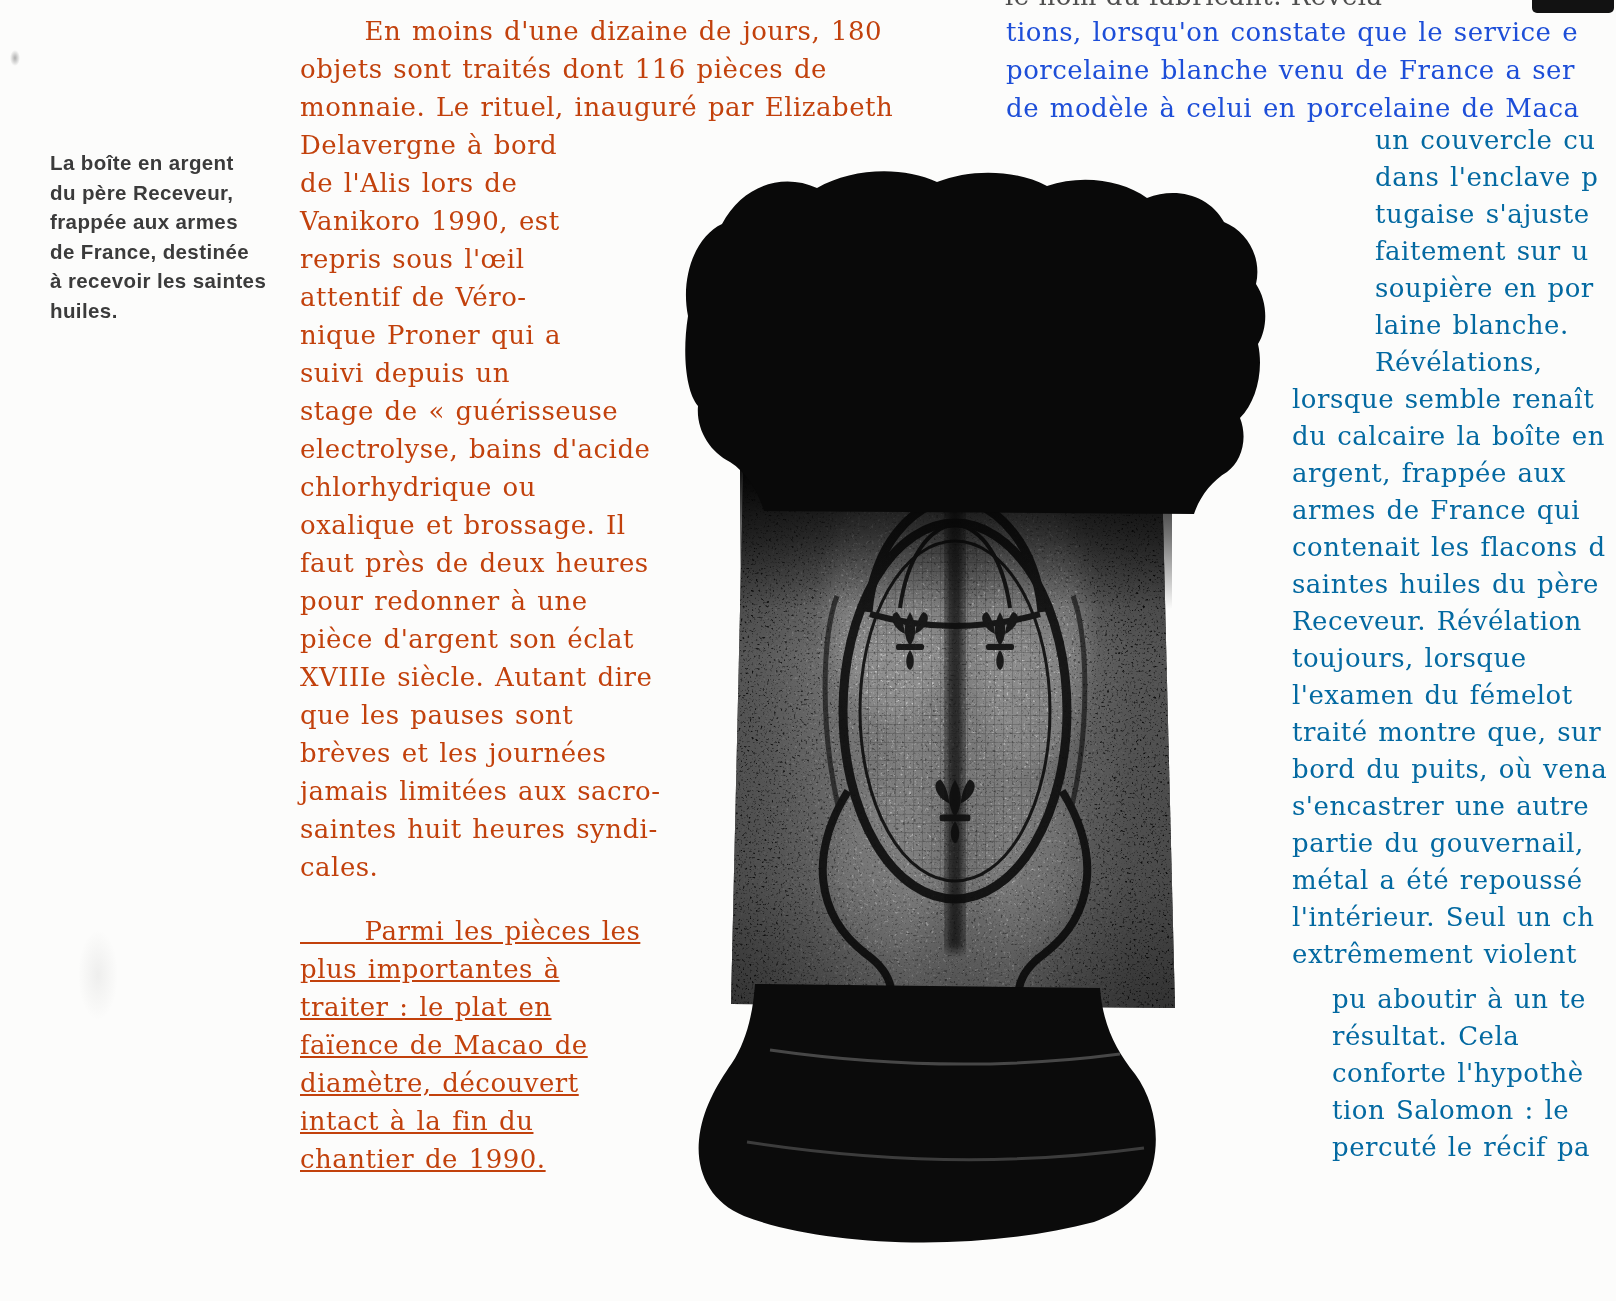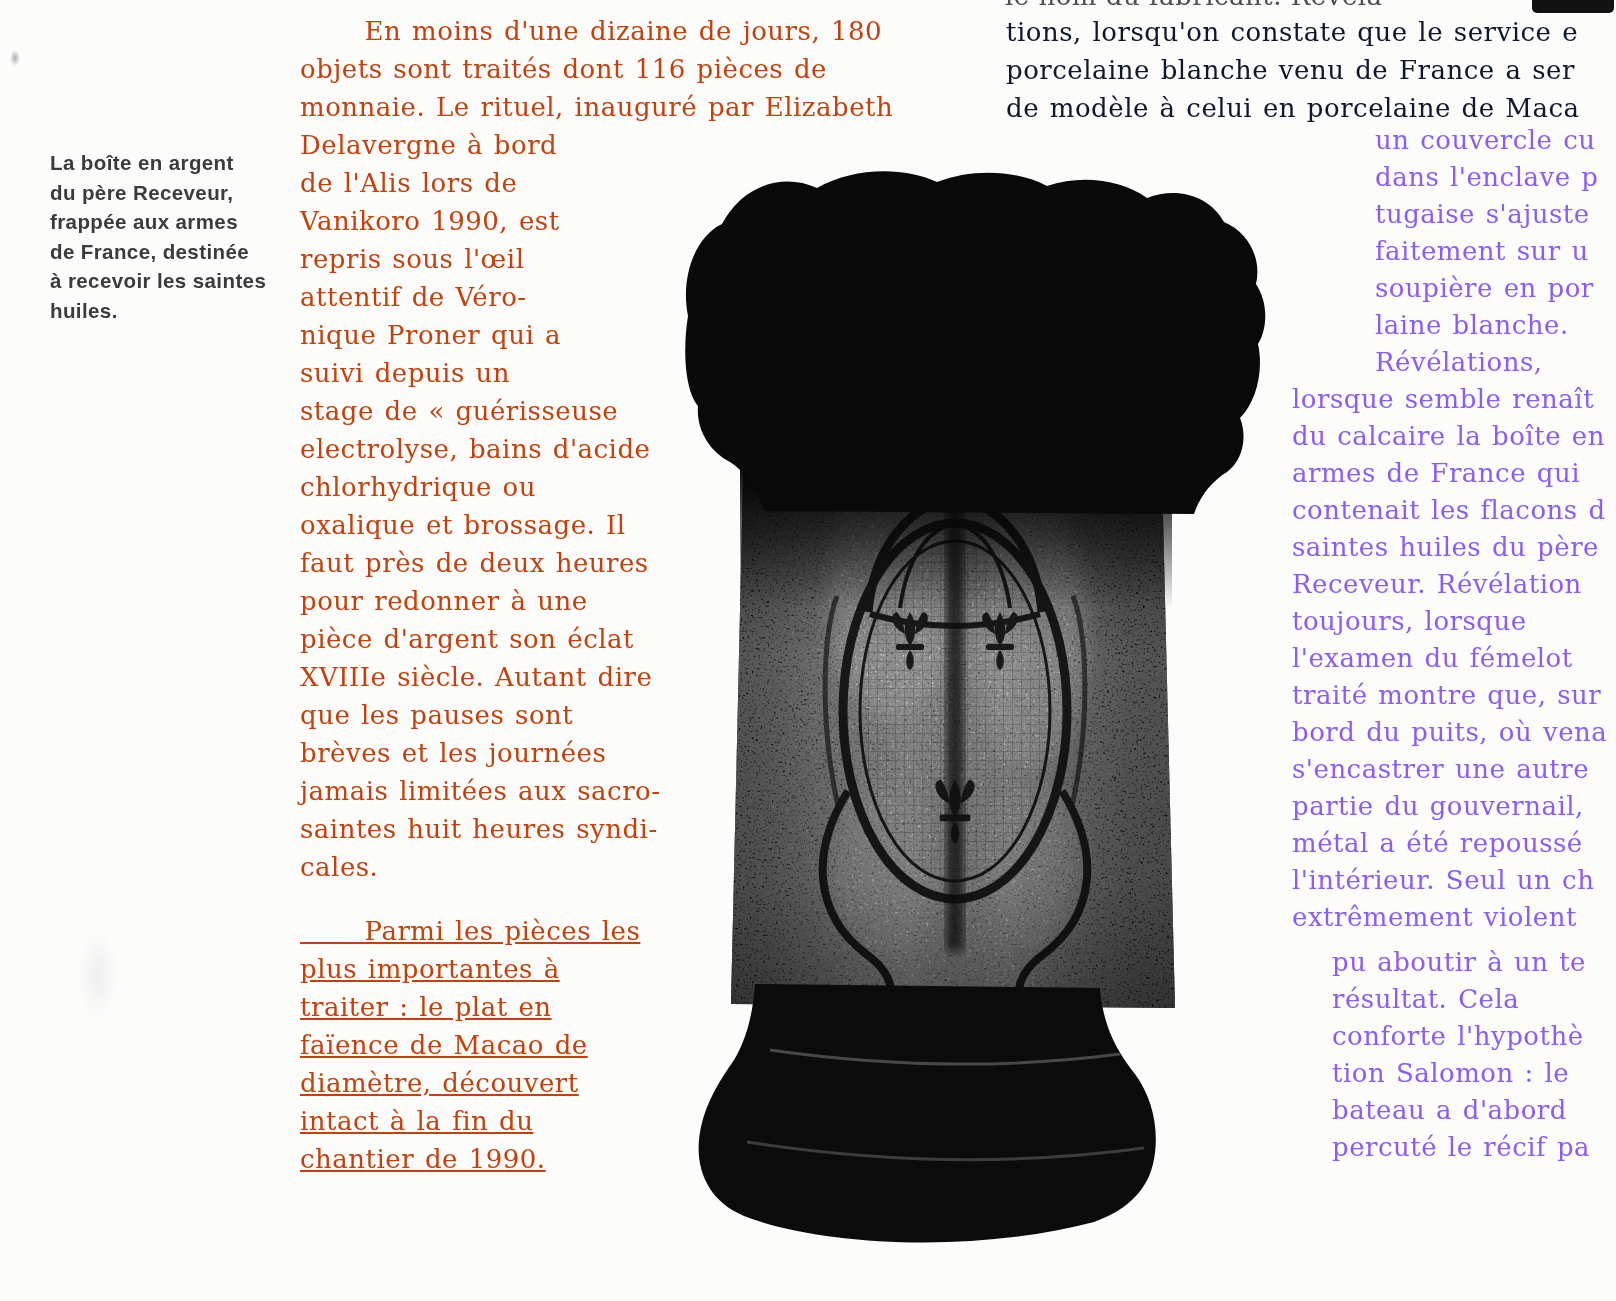--- a/index.html
+++ b/index.html
@@ -18,23 +18,23 @@
            font-family:"Liberation Sans", sans-serif;font-weight:700;
            font-size:20.5px;line-height:29.5px;color:#3b3b3b;letter-spacing:.4px;}
 
   
   .col-main{position:absolute;left:300px;top:12px;font-size:26px;line-height:38px;
             color:#c2410c;letter-spacing:.5px;word-spacing:2px;}
   .col-main .para2{margin-top:26px;text-decoration:underline;}
 
   
   .rc-top{position:absolute;left:1006px;top:13px;font-size:26px;line-height:38px;
-          color:#0f172a;letter-spacing:.5px;word-spacing:2px;}
+          color:#1d4ed8;letter-spacing:.5px;word-spacing:2px;}
   .rc-flow{position:absolute;left:1292px;top:122px;font-size:26px;line-height:37px;
-           color:#8b5cf6;letter-spacing:.5px;word-spacing:2px;}
+           color:#0369a1;letter-spacing:.5px;word-spacing:2px;}
   .rc-flow .g-a .line{margin-left:83px;}
   .rc-flow .g-c{margin-top:8px;}
   .rc-flow .g-c .line{margin-left:40px;}
 
   
   .photo{position:absolute;left:652px;top:166px;width:630px;height:1095px;margin:0;}
   .photo svg{display:block;width:100%;height:100%;}
 
   
   .speck1{position:absolute;left:10px;top:50px;width:10px;height:16px;
@@ -229,39 +229,39 @@
           <div class="line">tugaise s'ajuste</div>
           <div class="line">faitement sur u</div>
           <div class="line">soupière en por</div>
           <div class="line">laine blanche.</div>
           <div class="line">Révélations,</div>
         </div>
       <div class="g-b">
 
       <div class="line">lorsque semble renaît</div>
           <div class="line">du calcaire la boîte en</div>
+          <div class="line">argent, frappée aux</div>
           <div class="line">armes de France qui</div>
           <div class="line">contenait les flacons d</div>
           <div class="line">saintes huiles du père</div>
           <div class="line">Receveur. Révélation</div>
           <div class="line">toujours, lorsque</div>
           <div class="line">l'examen du fémelot</div>
           <div class="line">traité montre que, sur</div>
           <div class="line">bord du puits, où vena</div>
           <div class="line">s'encastrer une autre</div>
           <div class="line">partie du gouvernail,</div>
           <div class="line">métal a été repoussé</div>
           <div class="line">l'intérieur. Seul un ch</div>
           <div class="line">extrêmement violent</div>
         </div>
       <div class="g-c">
 
       <div class="line">pu aboutir à un te</div>
           <div class="line">résultat. Cela</div>
           <div class="line">conforte l'hypothè</div>
           <div class="line">tion Salomon : le</div>
-          <div class="line">bateau a d'abord</div>
           <div class="line">percuté le récif pa</div>
         </div>
     </div>
   </section>
 
 </div>
 
 </body></html>

